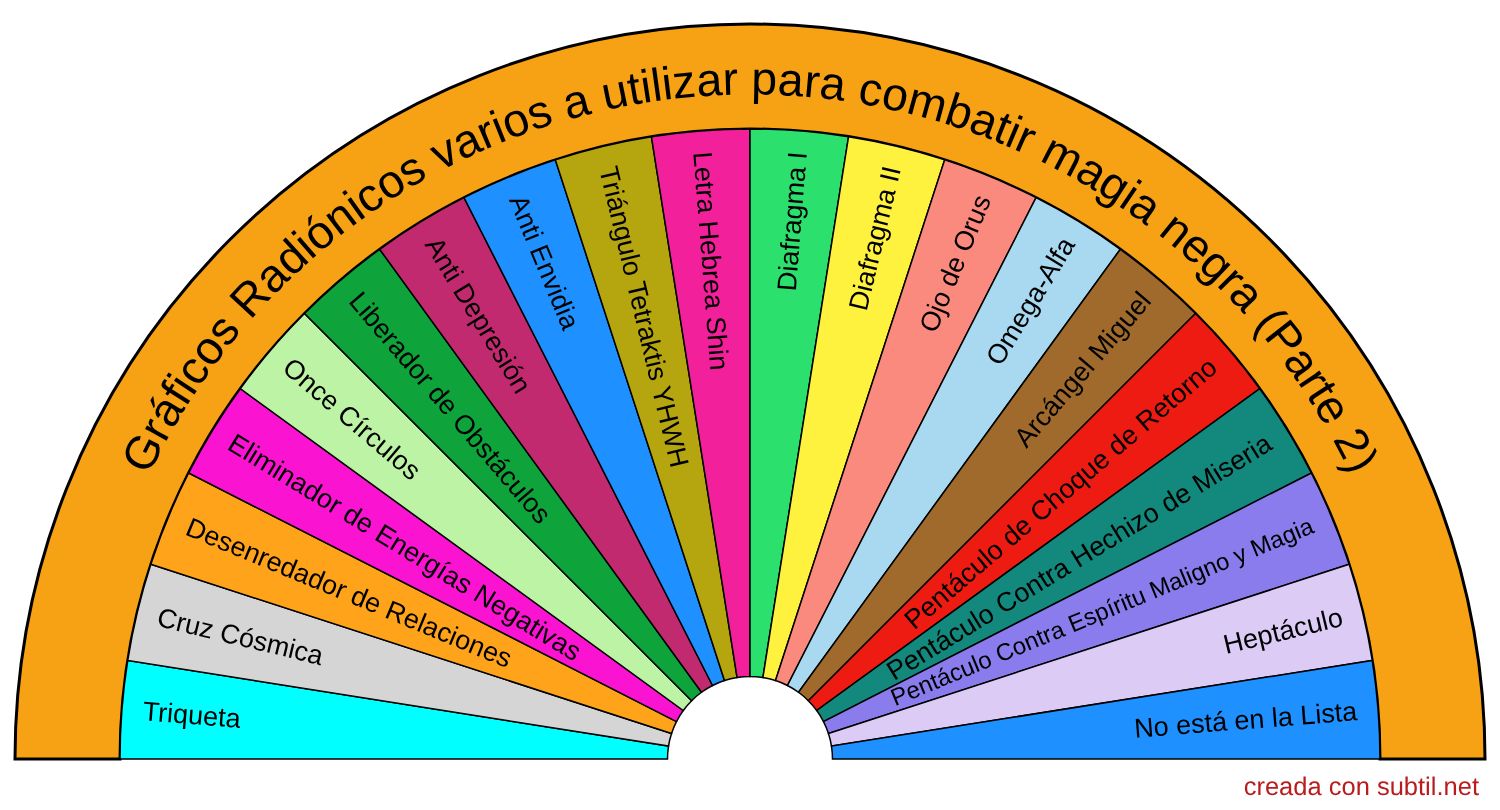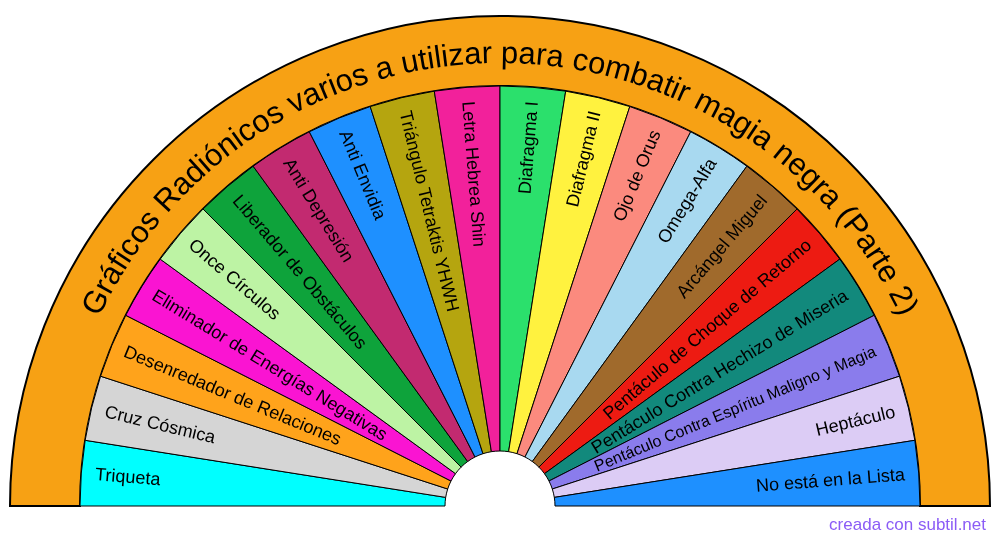--- a/index.html
+++ b/index.html
@@ -21,21 +21,21 @@
   }
   svg { display: block; }
   #chart-svg text {
     font-family: "Liberation Sans", sans-serif;
     fill: #000000;
   }
   .credit {
     position: absolute;
     right: 14px;
     bottom: 5px;
-    color: #8b5cf6;
+    color: #b91c1c;
     font-size: 17px;
     font-family: "Liberation Sans", sans-serif;
   }
 </style>
 </head>
 <body>
 
 <div class="canvas">
   <svg id="chart-svg" width="1000" height="540" viewBox="0 0 1000 540">
     <defs>

